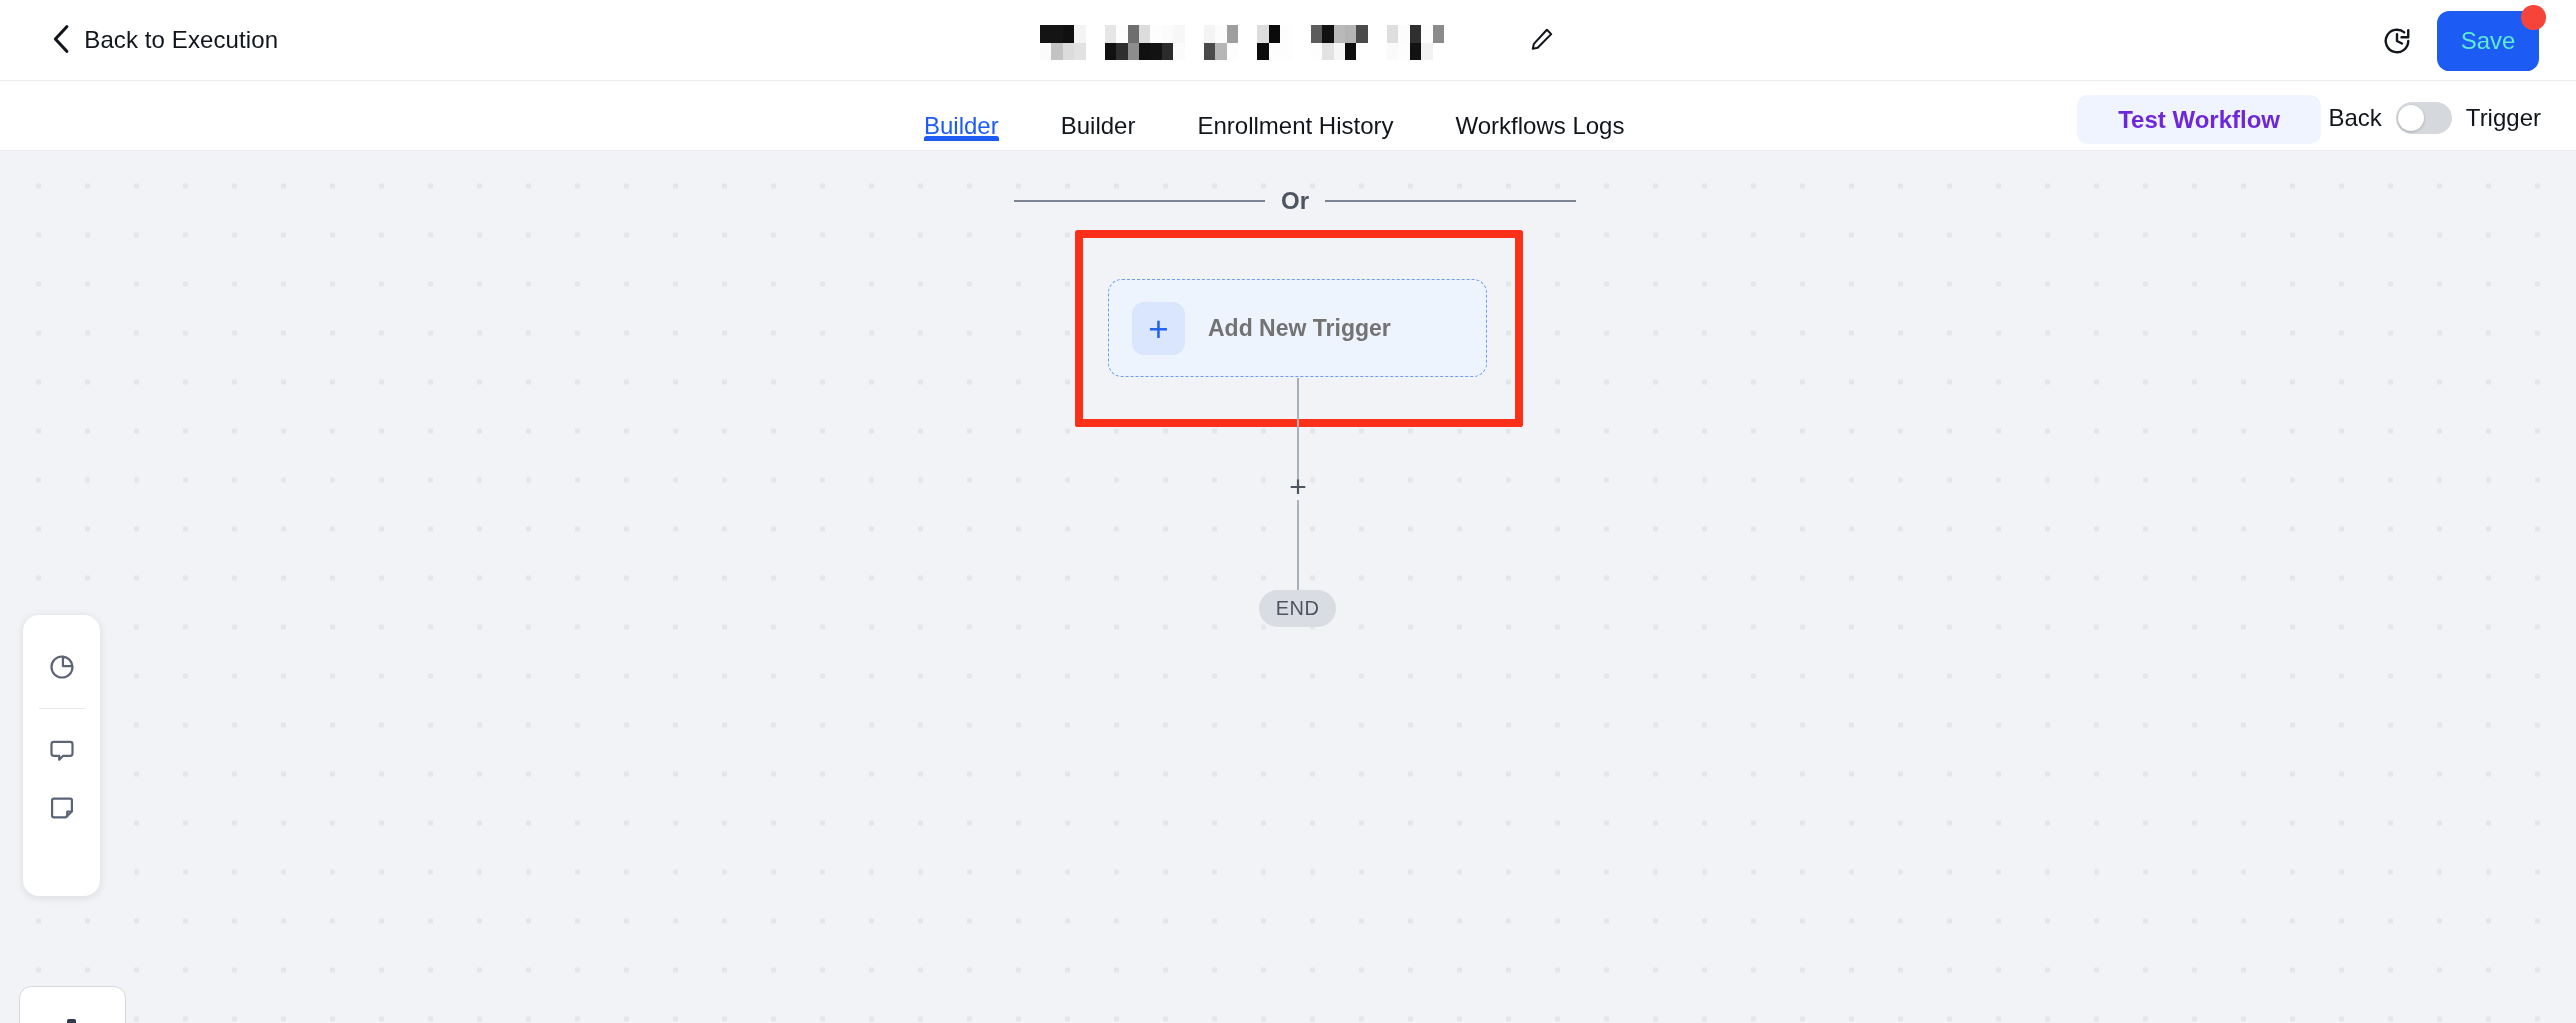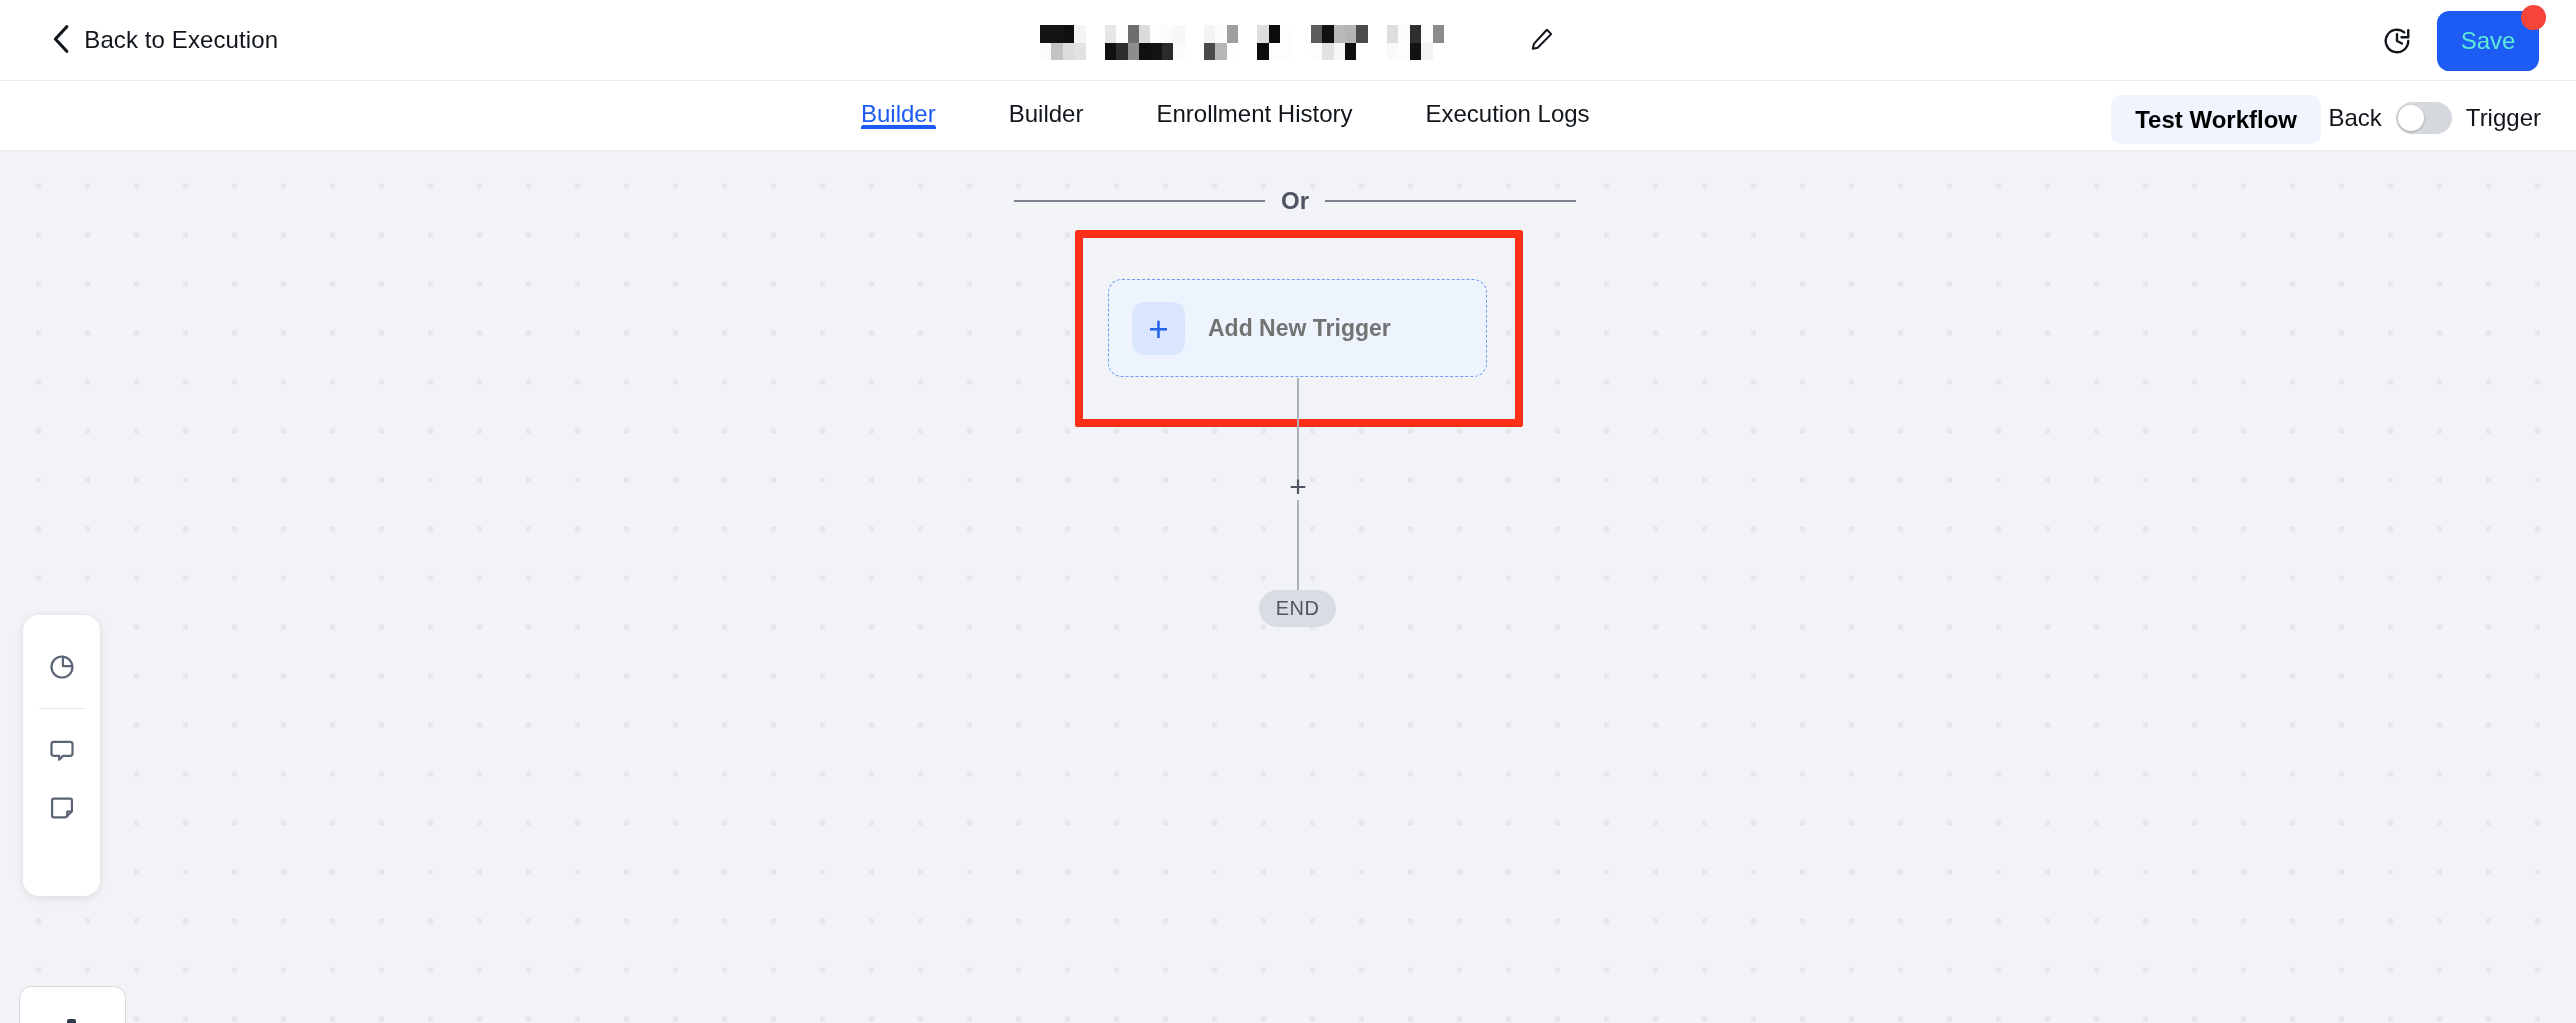--- a/index.html
+++ b/index.html
@@ -72,44 +72,44 @@
   }
 
   
   .tabbar {
     position: absolute; top: 81px; left: 0;
     width: 2576px; height: 70px;
     background: #ffffff;
     border-bottom: 0.9px solid #e9ecef;
   }
   .tabs {
-    position: absolute; left: 861px; top: 0;
-    display: flex; align-items: flex-start; gap: 12px;
+    position: absolute; left: 924px; top: 0;
+    display: flex; align-items: center; gap: 1px;
     height: 70px;
   }
   .tab {
     position: relative;
     font-size: 24px; color: #11161c;
     padding: 19.3px 0 0 0; margin-right: 61px;
     cursor: pointer; white-space: nowrap;
     background: none; border: none;
     font-family: "Liberation Sans", sans-serif;
   }
   .tab.active { color: #1C5CF5; }
   .tab.active::after {
     content: ""; position: absolute;
     left: 0; right: 0; bottom: -0.9px; height: 4.4px;
     background: #1C5CF5; border-radius: 2.6px 2.6px 0 0;
   }
 
   .test-workflow-btn {
     position: absolute; right: 255px; top: 14px;
-    background: #EFF4FE; color: #000000;
+    background: #EFF4FE; color: #6d28d9;
     border: none; border-radius: 10.5px;
-    height: 49px; padding: 0 24px;
+    height: 49px; padding: 0 41px;
     font-size: 24px; font-weight: 700; cursor: pointer;
     font-family: "Liberation Sans", sans-serif;
   }
   .publish-group {
     position: absolute; right: 35px; top: 21px;
     display: flex; align-items: center; gap: 14px;
   }
   .pg-label { font-size: 24px; color: #11161c; white-space: nowrap; }
   .toggle {
     width: 56px; height: 32px; border-radius: 16px;
@@ -341,21 +341,21 @@
     <button class="save-btn">Save</button>
     <span class="save-dot"></span>
   </div>
 </div>
 
 <div class="tabbar">
   <div class="tabs">
     <button class="tab active">Builder</button>
     <button class="tab">Builder</button>
     <button class="tab">Enrollment History</button>
-    <button class="tab">Execution Logs</button>
+    <button class="tab">Workflows Logs</button>
   </div>
 
   <button class="test-workflow-btn">Test Workflow</button>
 
   <div class="publish-group">
     <span class="pg-label">Back</span>
     <button class="toggle">
       <span class="knob"></span>
     </button>
     <span class="pg-label">Trigger</span>

